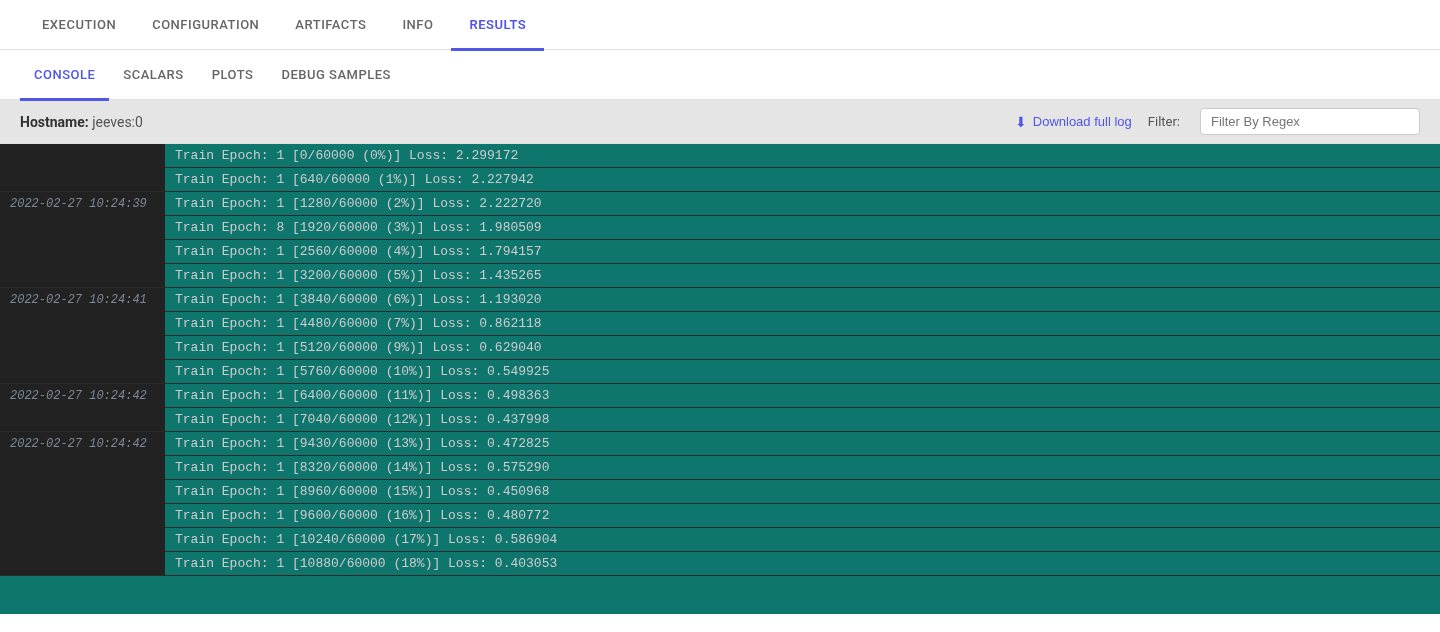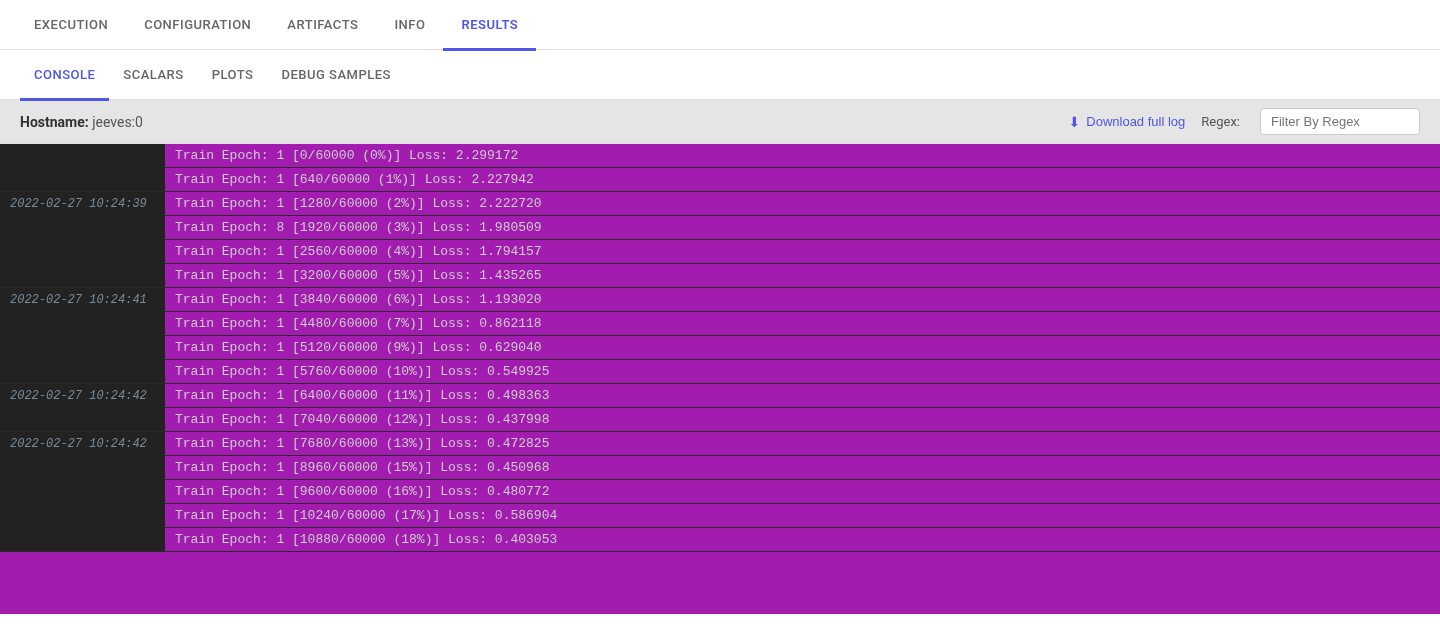--- a/index.html
+++ b/index.html
@@ -3,21 +3,21 @@
   <meta charset="utf-8">
   <style>
     * { margin: 0; padding: 0; box-sizing: border-box; }
     body { font-family: -apple-system, BlinkMacSystemFont, 'Segoe UI', Roboto, sans-serif; background: #fff; width: 1440px; min-height: 632px; overflow-x: hidden; }
 
     
     .top-nav {
       display: flex;
       align-items: center;
       border-bottom: 1px solid #e0e0e0;
-      padding: 0 16px;
+      padding: 0 24px;
       height: 50px;
     }
     .top-nav-item {
       padding: 0 18px;
       height: 50px;
       display: flex;
       align-items: center;
       font-size: 13px;
       font-weight: 500;
       color: #666;
@@ -102,28 +102,28 @@
     .filter-label {
       font-size: 13px;
       color: #555;
       margin-right: 4px;
     }
     .filter-input {
       border: 1px solid #ccc;
       border-radius: 4px;
       padding: 5px 10px;
       font-size: 13px;
-      width: 160px;
+      width: 220px;
       color: #999;
       outline: none;
     }
 
     
     .console-area {
-      background: #a21caf;
+      background: #0f766e;
       min-height: 470px;
       overflow-y: auto;
       font-family: 'Courier New', Courier, monospace;
       font-size: 13px;
     }
 
     
     .log-group {
       display: flex;
       border-bottom: 1px solid #2a2a2a;
@@ -171,21 +171,21 @@
 <div class="hostname-bar">
   <div class="hostname-text">
     <strong>Hostname:</strong>
     <span>jeeves:0</span>
   </div>
   <div class="hostname-right">
     <button class="download-btn">
       <span class="download-icon">⬇</span>
       <span>Download full log</span>
     </button>
-    <span class="filter-label">Regex:</span>
+    <span class="filter-label">Filter:</span>
     <input class="filter-input" type="text" placeholder="Filter By Regex" style="">
   </div>
 </div>
 
 <div class="console-area">
 <div class="log-group">
       <div class="log-group-timestamp"></div>
       <div class="log-group-lines">
         <div class="log-line">Train Epoch: 1 [0/60000 (0%)]    Loss: 2.299172</div>
         <div class="log-line">Train Epoch: 1 [640/60000 (1%)] Loss: 2.227942</div>
@@ -212,20 +212,21 @@
     <div class="log-group">
       <div class="log-group-timestamp">2022-02-27 10:24:42</div>
       <div class="log-group-lines">
         <div class="log-line">Train Epoch: 1 [6400/60000 (11%)]     Loss: 0.498363</div>
         <div class="log-line">Train Epoch: 1 [7040/60000 (12%)]     Loss: 0.437998</div>
       </div>
     </div>
     <div class="log-group">
       <div class="log-group-timestamp">2022-02-27 10:24:42</div>
       <div class="log-group-lines">
-        <div class="log-line">Train Epoch: 1 [7680/60000 (13%)]     Loss: 0.472825</div>
+        <div class="log-line">Train Epoch: 1 [9430/60000 (13%)]     Loss: 0.472825</div>
+        <div class="log-line">Train Epoch: 1 [8320/60000 (14%)]     Loss: 0.575290</div>
         <div class="log-line">Train Epoch: 1 [8960/60000 (15%)]     Loss: 0.450968</div>
         <div class="log-line">Train Epoch: 1 [9600/60000 (16%)]     Loss: 0.480772</div>
         <div class="log-line">Train Epoch: 1 [10240/60000 (17%)]    Loss: 0.586904</div>
         <div class="log-line">Train Epoch: 1 [10880/60000 (18%)]    Loss: 0.403053</div>
       </div>
     </div>
   </div>
 
 </body></html>

